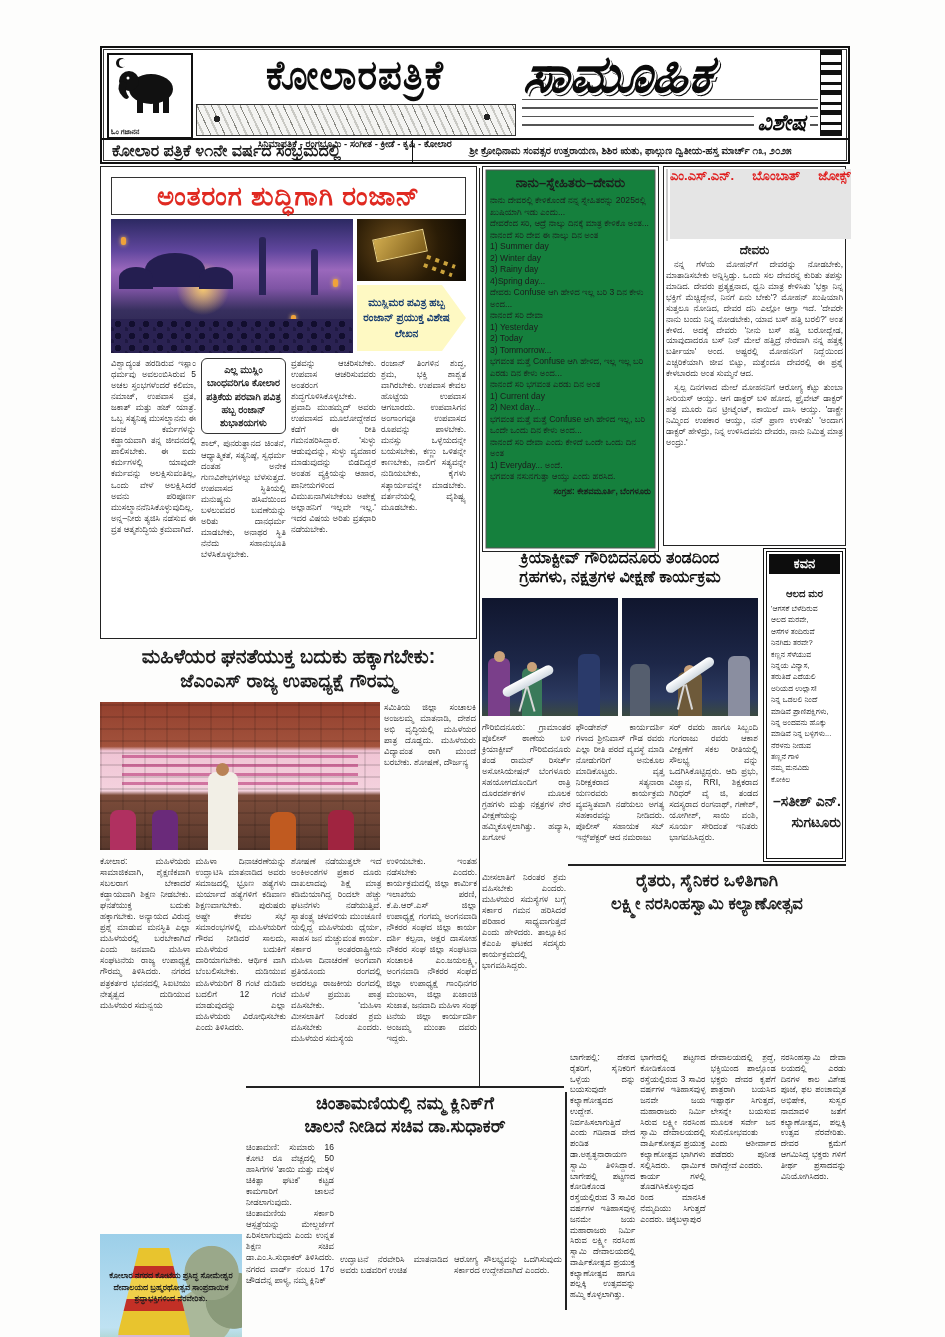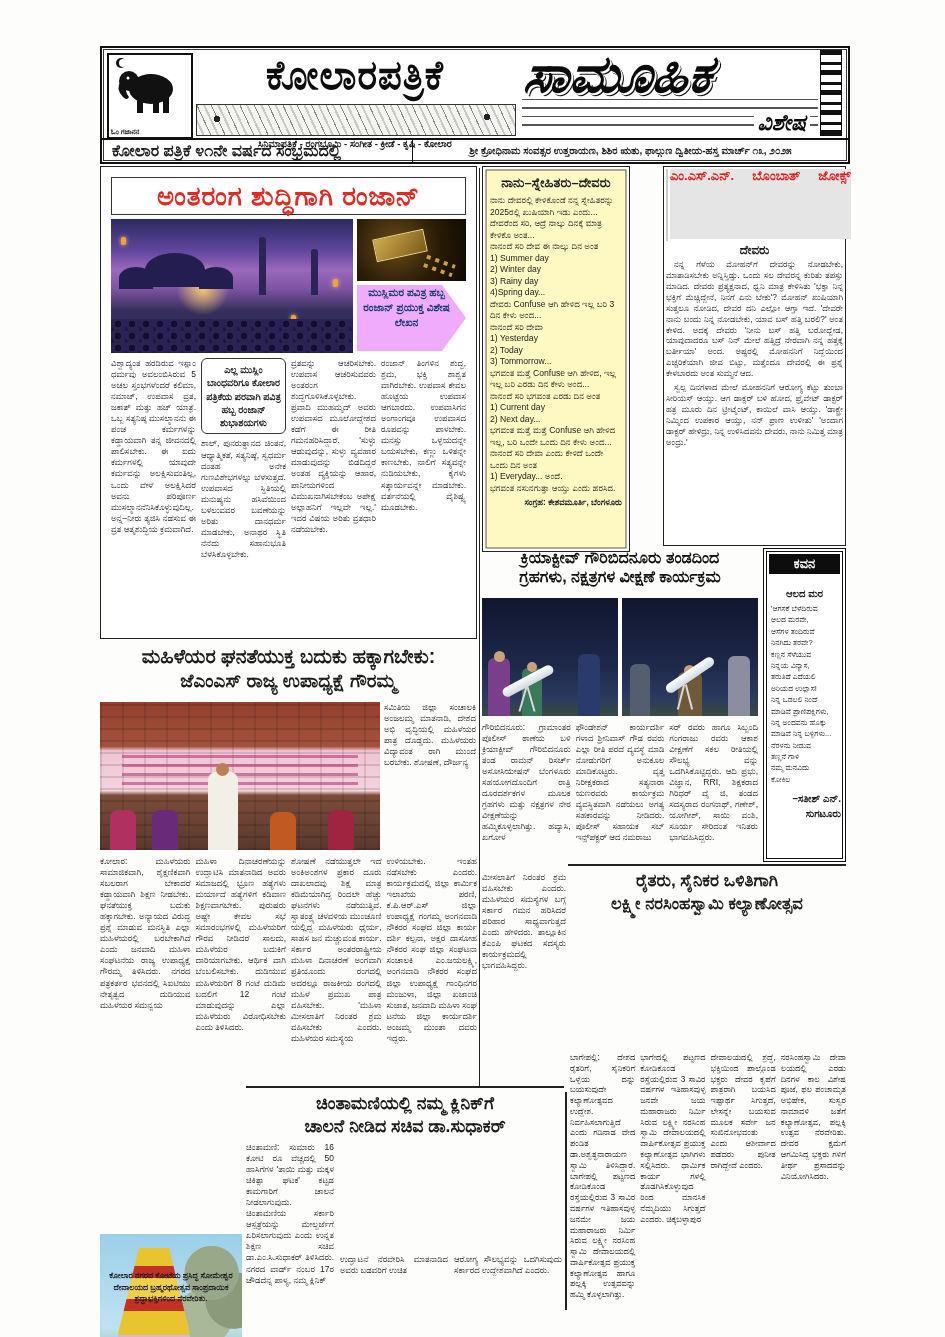--- a/index.html
+++ b/index.html
@@ -47,27 +47,27 @@
      linear-gradient(180deg,#2c2962 0%,#61479e 24%,#9a68bc 38%,#7e54a4 52%,#38305f 68%,#221c44 100%);}
   .dome{position:absolute;background:#241e50;border-radius:50% 50% 0 0;}
   .minar{position:absolute;width:7px;background:#2a2458;border-radius:3px 3px 0 0;}
   .lant{position:absolute;width:5px;height:8px;background:#f0a23a;border-radius:2px;box-shadow:0 0 4px #f8c060;}
   .crowd{position:absolute;left:0;bottom:0;width:100%;height:34px;
      background:radial-gradient(circle 3px at 7px 5px,#120e2e 98%,transparent),radial-gradient(circle 3px at 0px 11px,#1e1840 98%,transparent);
      background-size:14px 12px;background-color:#2a2252;}
   .ph-quran{width:100%;height:62px;position:relative;overflow:hidden;background:radial-gradient(circle at 35% 42%,#6b4b1a 0%,#2a1c06 55%,#0d0903 100%);}
   .book{position:absolute;left:16%;top:24%;width:46%;height:34%;background:linear-gradient(135deg,#d0ab4e,#7c5c1a);border:1px solid #ecd488;transform:rotate(-12deg);}
   .tasbih{position:absolute;right:10%;bottom:14%;width:30%;height:26%;background:radial-gradient(circle 2.5px at 5px 5px,#caa23c 98%,transparent);background-size:9px 9px;transform:rotate(20deg);}
-  .arrow-banner{width:100%;height:66px;margin-top:4px;position:relative;background:#f0abfc;clip-path:polygon(0 0,78% 0,100% 50%,78% 100%,0 100%);display:flex;align-items:flex-start;}
+  .arrow-banner{width:100%;height:66px;margin-top:4px;position:relative;background:#fef9c3;clip-path:polygon(0 0,78% 0,100% 50%,78% 100%,0 100%);display:flex;align-items:center;}
   .arrow-banner .txt{width:80%;padding-left:6px;font-size:10.5px;font-weight:bold;color:#143a6e;text-align:center;line-height:1.45;}
   .ramzan-cols{height:282px;margin-top:2px;}
   .greetbox{border:1.5px solid #333;border-radius:6px;padding:4px 3px;margin-bottom:4px;font-size:9.5px;font-weight:bold;text-align:center;line-height:1.4;}
 
   
-  .nanu-box{left:482px;top:166px;width:148px;height:386px;border:1.5px solid #222;box-shadow:0 0 0 2.5px #fff inset,0 0 0 3.5px #555 inset;background:#fef9c3;padding:8px 7px 4px;box-sizing:border-box;}
+  .nanu-box{left:482px;top:166px;width:177px;height:386px;border:1.5px solid #222;box-shadow:0 0 0 2.5px #fff inset,0 0 0 3.5px #555 inset;background:#15803d;padding:8px 7px 4px;box-sizing:border-box;}
   .nanu-title{font-size:13px;font-weight:900;text-align:center;margin-bottom:4px;}
   .nanu-body{font-size:8.6px;line-height:1.34;}
   .nanu-sig{text-align:right;font-size:8.3px;font-weight:bold;margin-top:3px;}
 
   
   .jokes-box{left:663px;top:166px;width:183px;height:380px;border:1.5px solid #222;background:#fff;padding:2px;box-sizing:border-box;}
   .jokes-head{display:flex;gap:2px;height:70px;}
   .ph-cartoon{width:82px;height:70px;position:relative;background:#f1ecd6;overflow:hidden;border:1px solid #ccc;}
   .c-face{position:absolute;left:26px;top:10px;width:34px;height:30px;background:#eab98a;border:1.5px solid #4a2e14;border-radius:50%;}
   .c-hair{position:absolute;left:24px;top:6px;width:38px;height:12px;background:#191919;border-radius:50% 50% 0 0;}
@@ -88,21 +88,21 @@
   .tripod{position:absolute;width:2px;height:26px;background:#d8d8d8;}
   .fig{position:absolute;bottom:0;border-radius:6px 6px 0 0;}
   .fighead{position:absolute;border-radius:50%;background:#caa27a;}
   .astro-cols{left:482px;top:722px;width:276px;height:144px;}
 
   
   .poem-box{left:763px;top:548px;width:83px;height:314px;border:1.5px solid #111;box-shadow:0 0 0 2px #fff inset,0 0 0 3px #111 inset;background:#fff;box-sizing:border-box;padding:4px;}
   .poem-head{background:#0d0d0d;color:#fff;font-size:13px;font-weight:900;text-align:center;line-height:20px;height:20px;margin:1px;}
   .poem-title{font-size:10px;font-weight:bold;text-align:center;margin:14px 0 3px;}
   .poem-lines{font-size:7.6px;line-height:1.5;text-align:left;padding-left:3px;}
-  .poem-sig{font-size:10px;font-weight:bold;text-align:right;margin-top:6px;line-height:1.5;}
+  .poem-sig{font-size:14px;font-weight:bold;text-align:right;margin-top:6px;line-height:1.5;}
 
   
   .mahila-head{left:100px;top:643px;width:377px;text-align:center;font-weight:900;}
   .mahila-head .l1{font-size:19.5px;line-height:1.35;}
   .mahila-head .l2{font-size:18.5px;line-height:1.3;}
   .ph-seminar{left:100px;top:702px;width:280px;height:148px;position:relative;overflow:hidden;
      background:
       repeating-linear-gradient(0deg,rgba(0,0,0,.12) 0 2px,transparent 2px 12px),
       repeating-linear-gradient(90deg,rgba(0,0,0,.10) 0 2px,transparent 2px 22px),
       linear-gradient(180deg,#93402e 0%,#a2523c 30%,#f0c4d4 33%,#f4d2de 60%,#7c4c3a 63%,#58382c 100%);}

